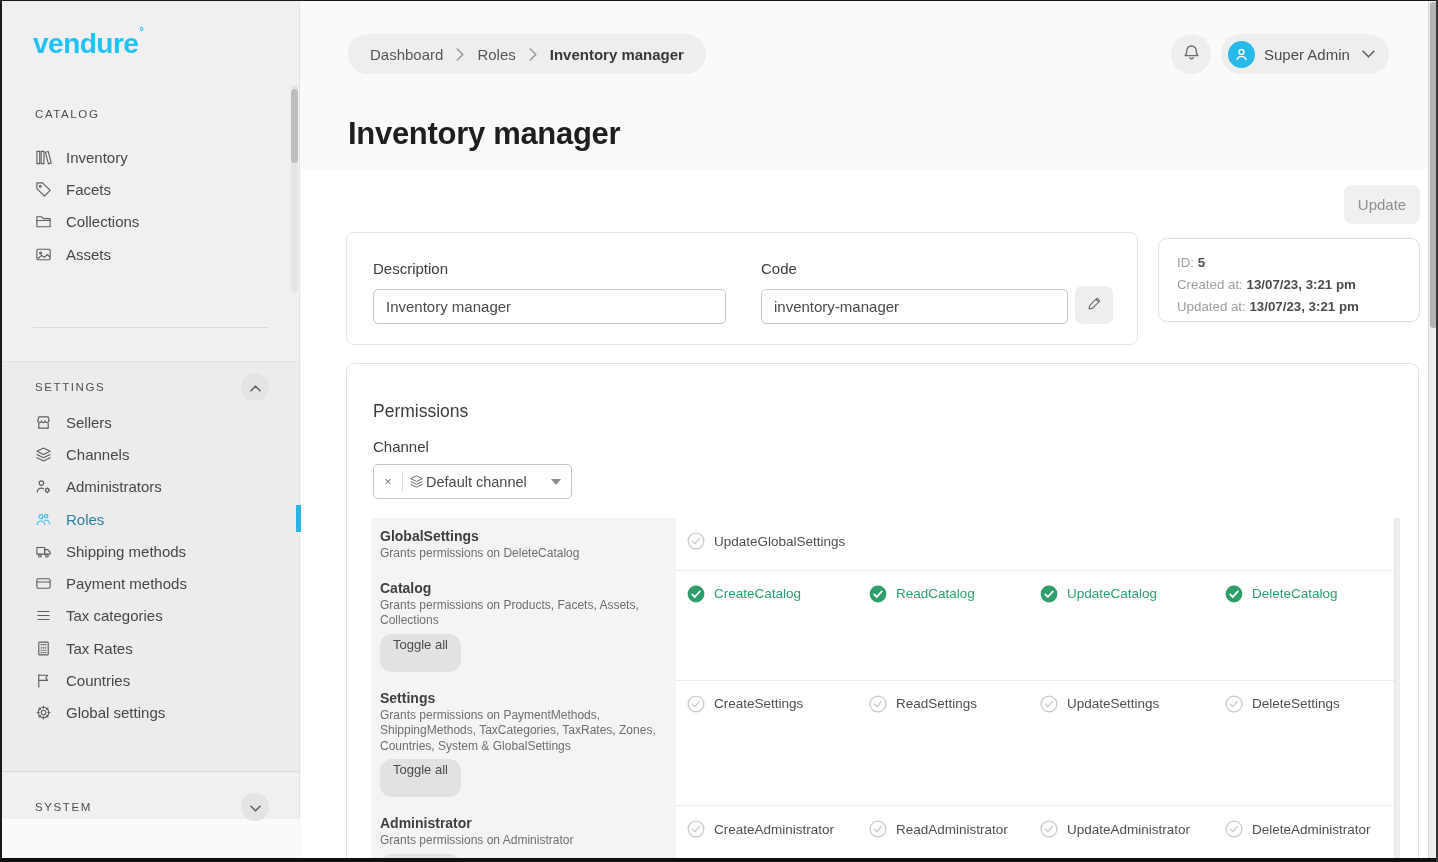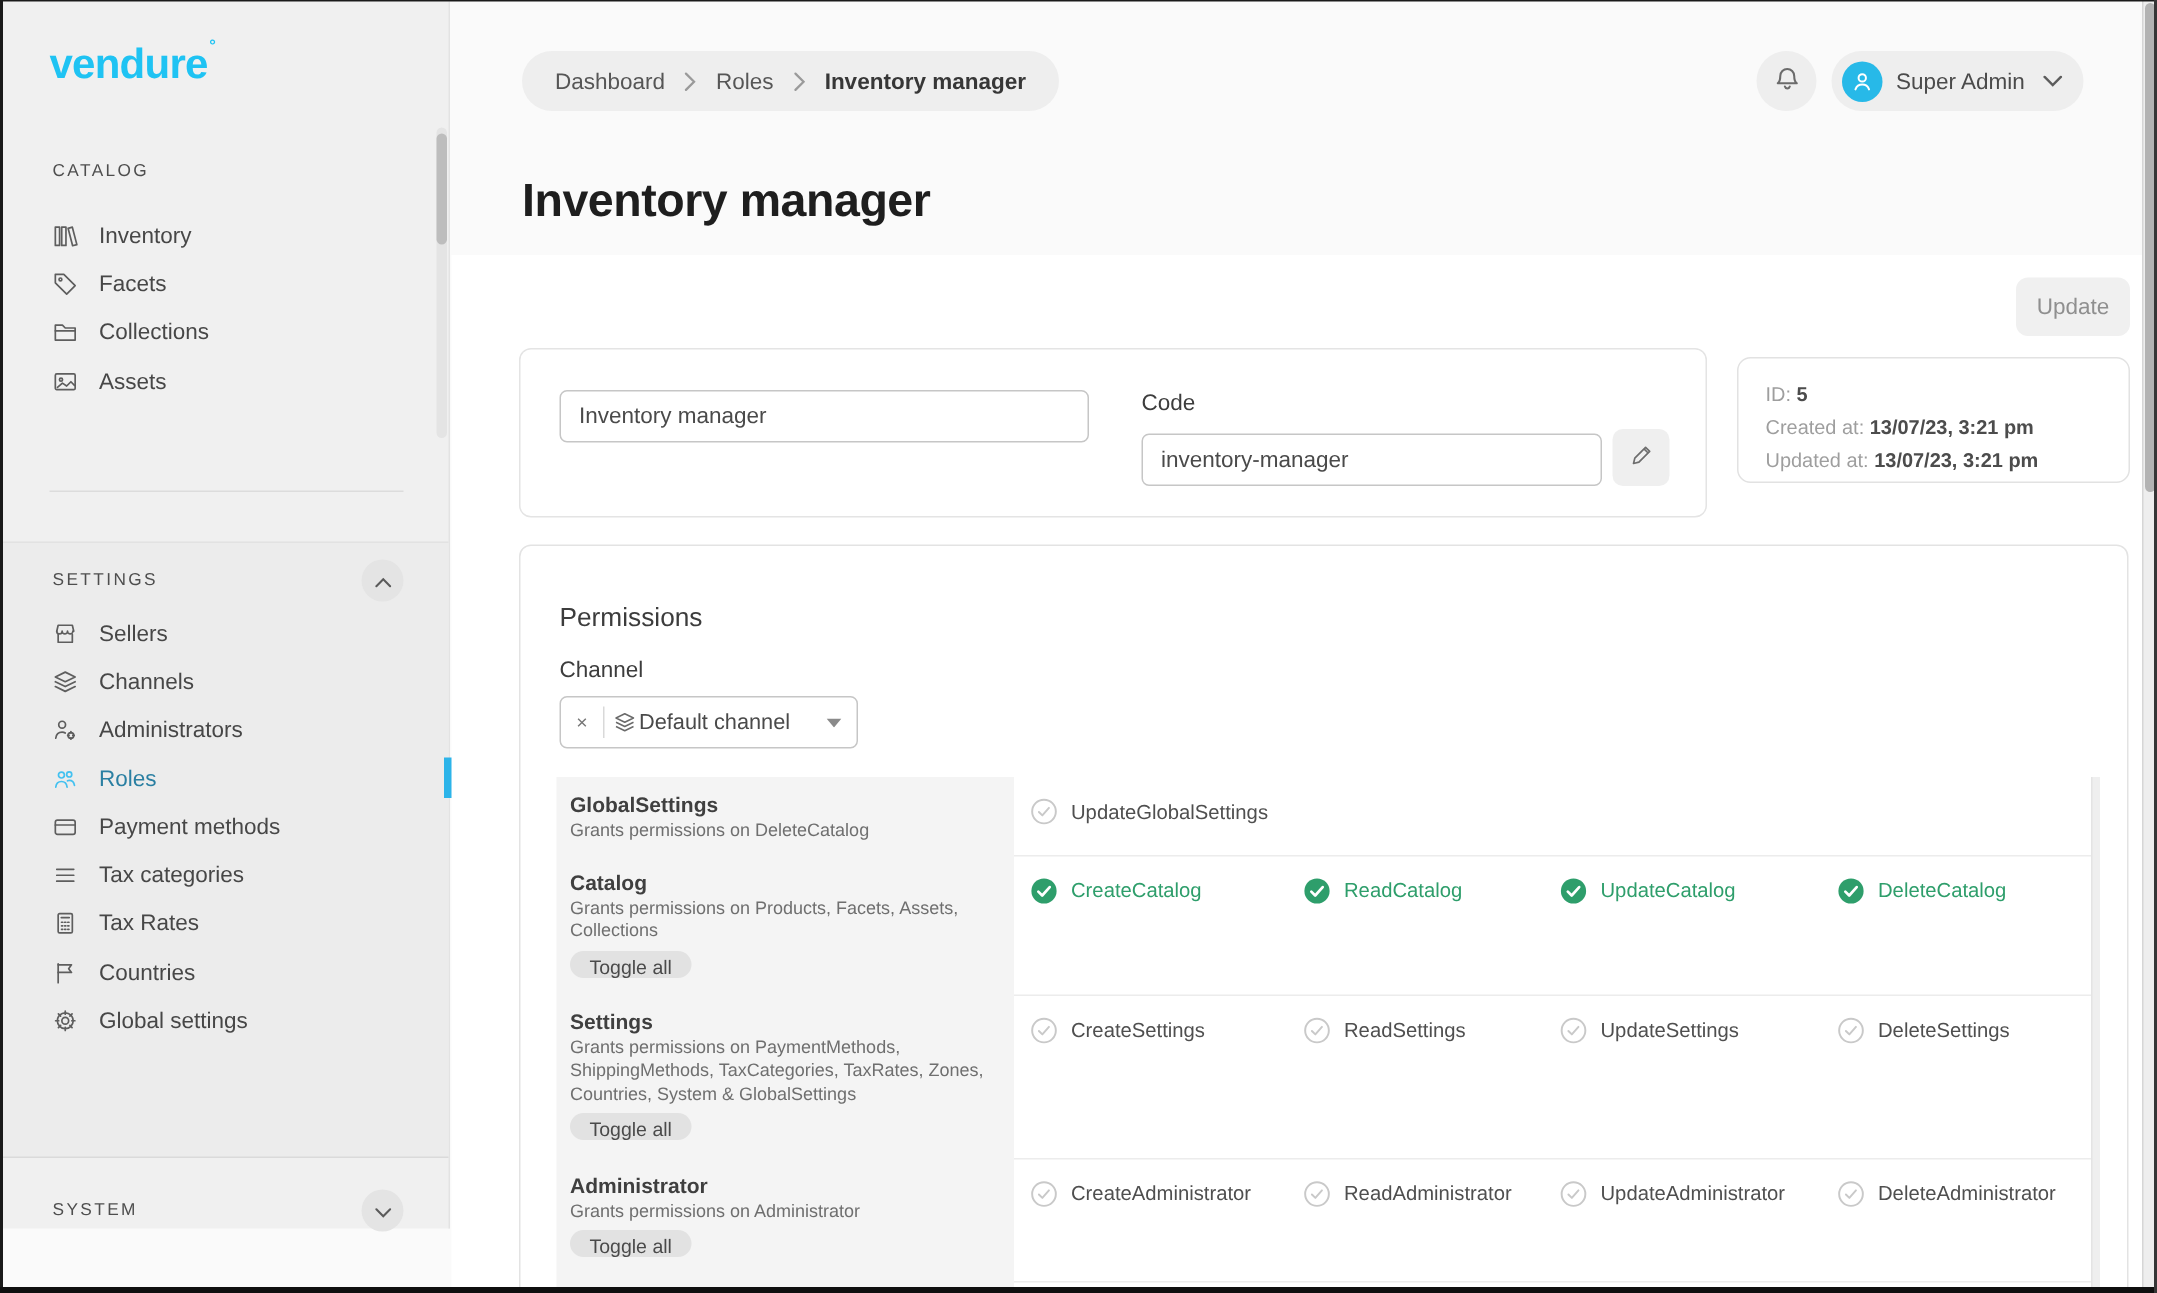--- a/index.html
+++ b/index.html
@@ -83,21 +83,21 @@
   .chip-icon { margin-left:6px; color:#6b6b6b; display:flex; }
   .chip-label { margin-left:2px; font-size:14.5px; color:#4a4a4a; }
   .chip-caret { margin-left:auto; margin-right:10px; color:#8a8a8a; display:flex; }
 
   .left-col-bg { position:absolute; left:24px; top:154px; bottom:0; width:305px; background:#f4f4f4; }
   .perm-table { position:absolute; left:24px; top:154px; width:1023px; }
   .perm-row { display:flex; }
   .perm-left { width:305px; padding:10px 14px 8px 9px; }
   .perm-name { font-size:14px; font-weight:700; color:#3f3f3f; }
   .perm-desc { font-size:12px; color:#6f6f6f; line-height:15.5px; margin-top:2px; width:282px; }
-  .toggle-all { display:inline-block; margin-top:5px; padding:3px 13px 0; background:#e2e2e2; border:none; border-radius:12px; font-size:13px; color:#4a4a4a; font-family:inherit; cursor:pointer; }
+  .toggle-all { display:inline-block; margin-top:5px; padding:3px 13px 20px; background:#e2e2e2; border:none; border-radius:12px; font-size:13px; color:#4a4a4a; font-family:inherit; cursor:pointer; }
   .perm-right { flex:1; display:grid; grid-template-columns:182px 171px 185px auto; align-content:start; padding:14px 0 0 11px; }
   .perm-row:not(:first-child) .perm-right { border-top:1px solid #ececec; }
   .perm-item { display:flex; align-items:center; gap:9px; cursor:pointer; }
   .perm-item .p-circle { width:18px; height:18px; display:flex; }
   .perm-item span.p-label { font-size:13.5px; color:#4f4f4f; }
   .perm-item.checked span.p-label { color:#2e9e6b; } 
   .inner-scroll { position:absolute; left:1047px; top:154px; bottom:0; width:6px; background:#efefef; border-left:1px solid #e4e4e4; }
 
   
   .page-scroll-track { position:absolute; left:1428px; top:0; width:10px; height:862px; background:#eeeeee; border-left:1px solid #d6d6d6; z-index:40; }
@@ -203,20 +203,31 @@
             <div class="side-item active">
       <span class="s-icon">
                 <svg viewBox="0 0 18 18" fill="none" stroke="currentColor" stroke-width="1.2" stroke-linecap="round" stroke-linejoin="round">
                   <circle cx="6.3" cy="6" r="2.1"></circle>
                   <circle cx="11.8" cy="5.6" r="1.8"></circle>
                   <path d="M2.3 14.5c.3-2.4 1.9-3.9 4-3.9s3.7 1.5 4 3.9"></path>
                   <path d="M10.6 10.1c.4-.2.8-.3 1.2-.3 1.9 0 3.4 1.4 3.7 3.6"></path>
                 </svg>
               </span>
       <span class="s-label">Roles</span>
+            </div>
+            <div class="side-item">
+      <span class="s-icon">
+                <svg viewBox="0 0 18 18" fill="none" stroke="currentColor" stroke-width="1.2" stroke-linecap="round" stroke-linejoin="round">
+                  <rect x="2" y="4.8" width="8.2" height="7"></rect>
+                  <path d="M10.2 7h3.2l2.6 2.8v2h-5.8z"></path>
+                  <circle cx="5.2" cy="13.4" r="1.4"></circle>
+                  <circle cx="12.6" cy="13.4" r="1.4"></circle>
+                </svg>
+              </span>
+      <span class="s-label">Shipping methods</span>
             </div>
             <div class="side-item">
       <span class="s-icon">
                 <svg viewBox="0 0 18 18" fill="none" stroke="currentColor" stroke-width="1.2" stroke-linecap="round" stroke-linejoin="round">
                   <rect x="2" y="4" width="14" height="10" rx="1.5"></rect>
                   <path d="M2 7.4h14"></path>
                 </svg>
               </span>
       <span class="s-label">Payment methods</span>
             </div>
@@ -315,20 +326,21 @@
           </svg>
         </span>
     </div>
 
     <h1 class="page-title">Inventory manager</h1>
 
     <button class="update-btn">Update</button>
 
     <section class="form-card">
       <div class="field field-desc">
+        <label>Description</label>
         <input type="text" value="Inventory manager" style="">
       </div>
       <div class="field field-code">
         <label>Code</label>
         <input type="text" value="inventory-manager" style="">
       </div>
       <button class="edit-code-btn">
         <span><svg width="17" height="17" viewBox="0 0 18 18" fill="none" stroke="currentColor" stroke-width="1.2" stroke-linejoin="round">
               <path d="M3.2 14.8l.9-3.8 7.6-7.6 2.9 2.9-7.6 7.6z"></path>
               <path d="M10.6 4.5l2.9 2.9"></path>

